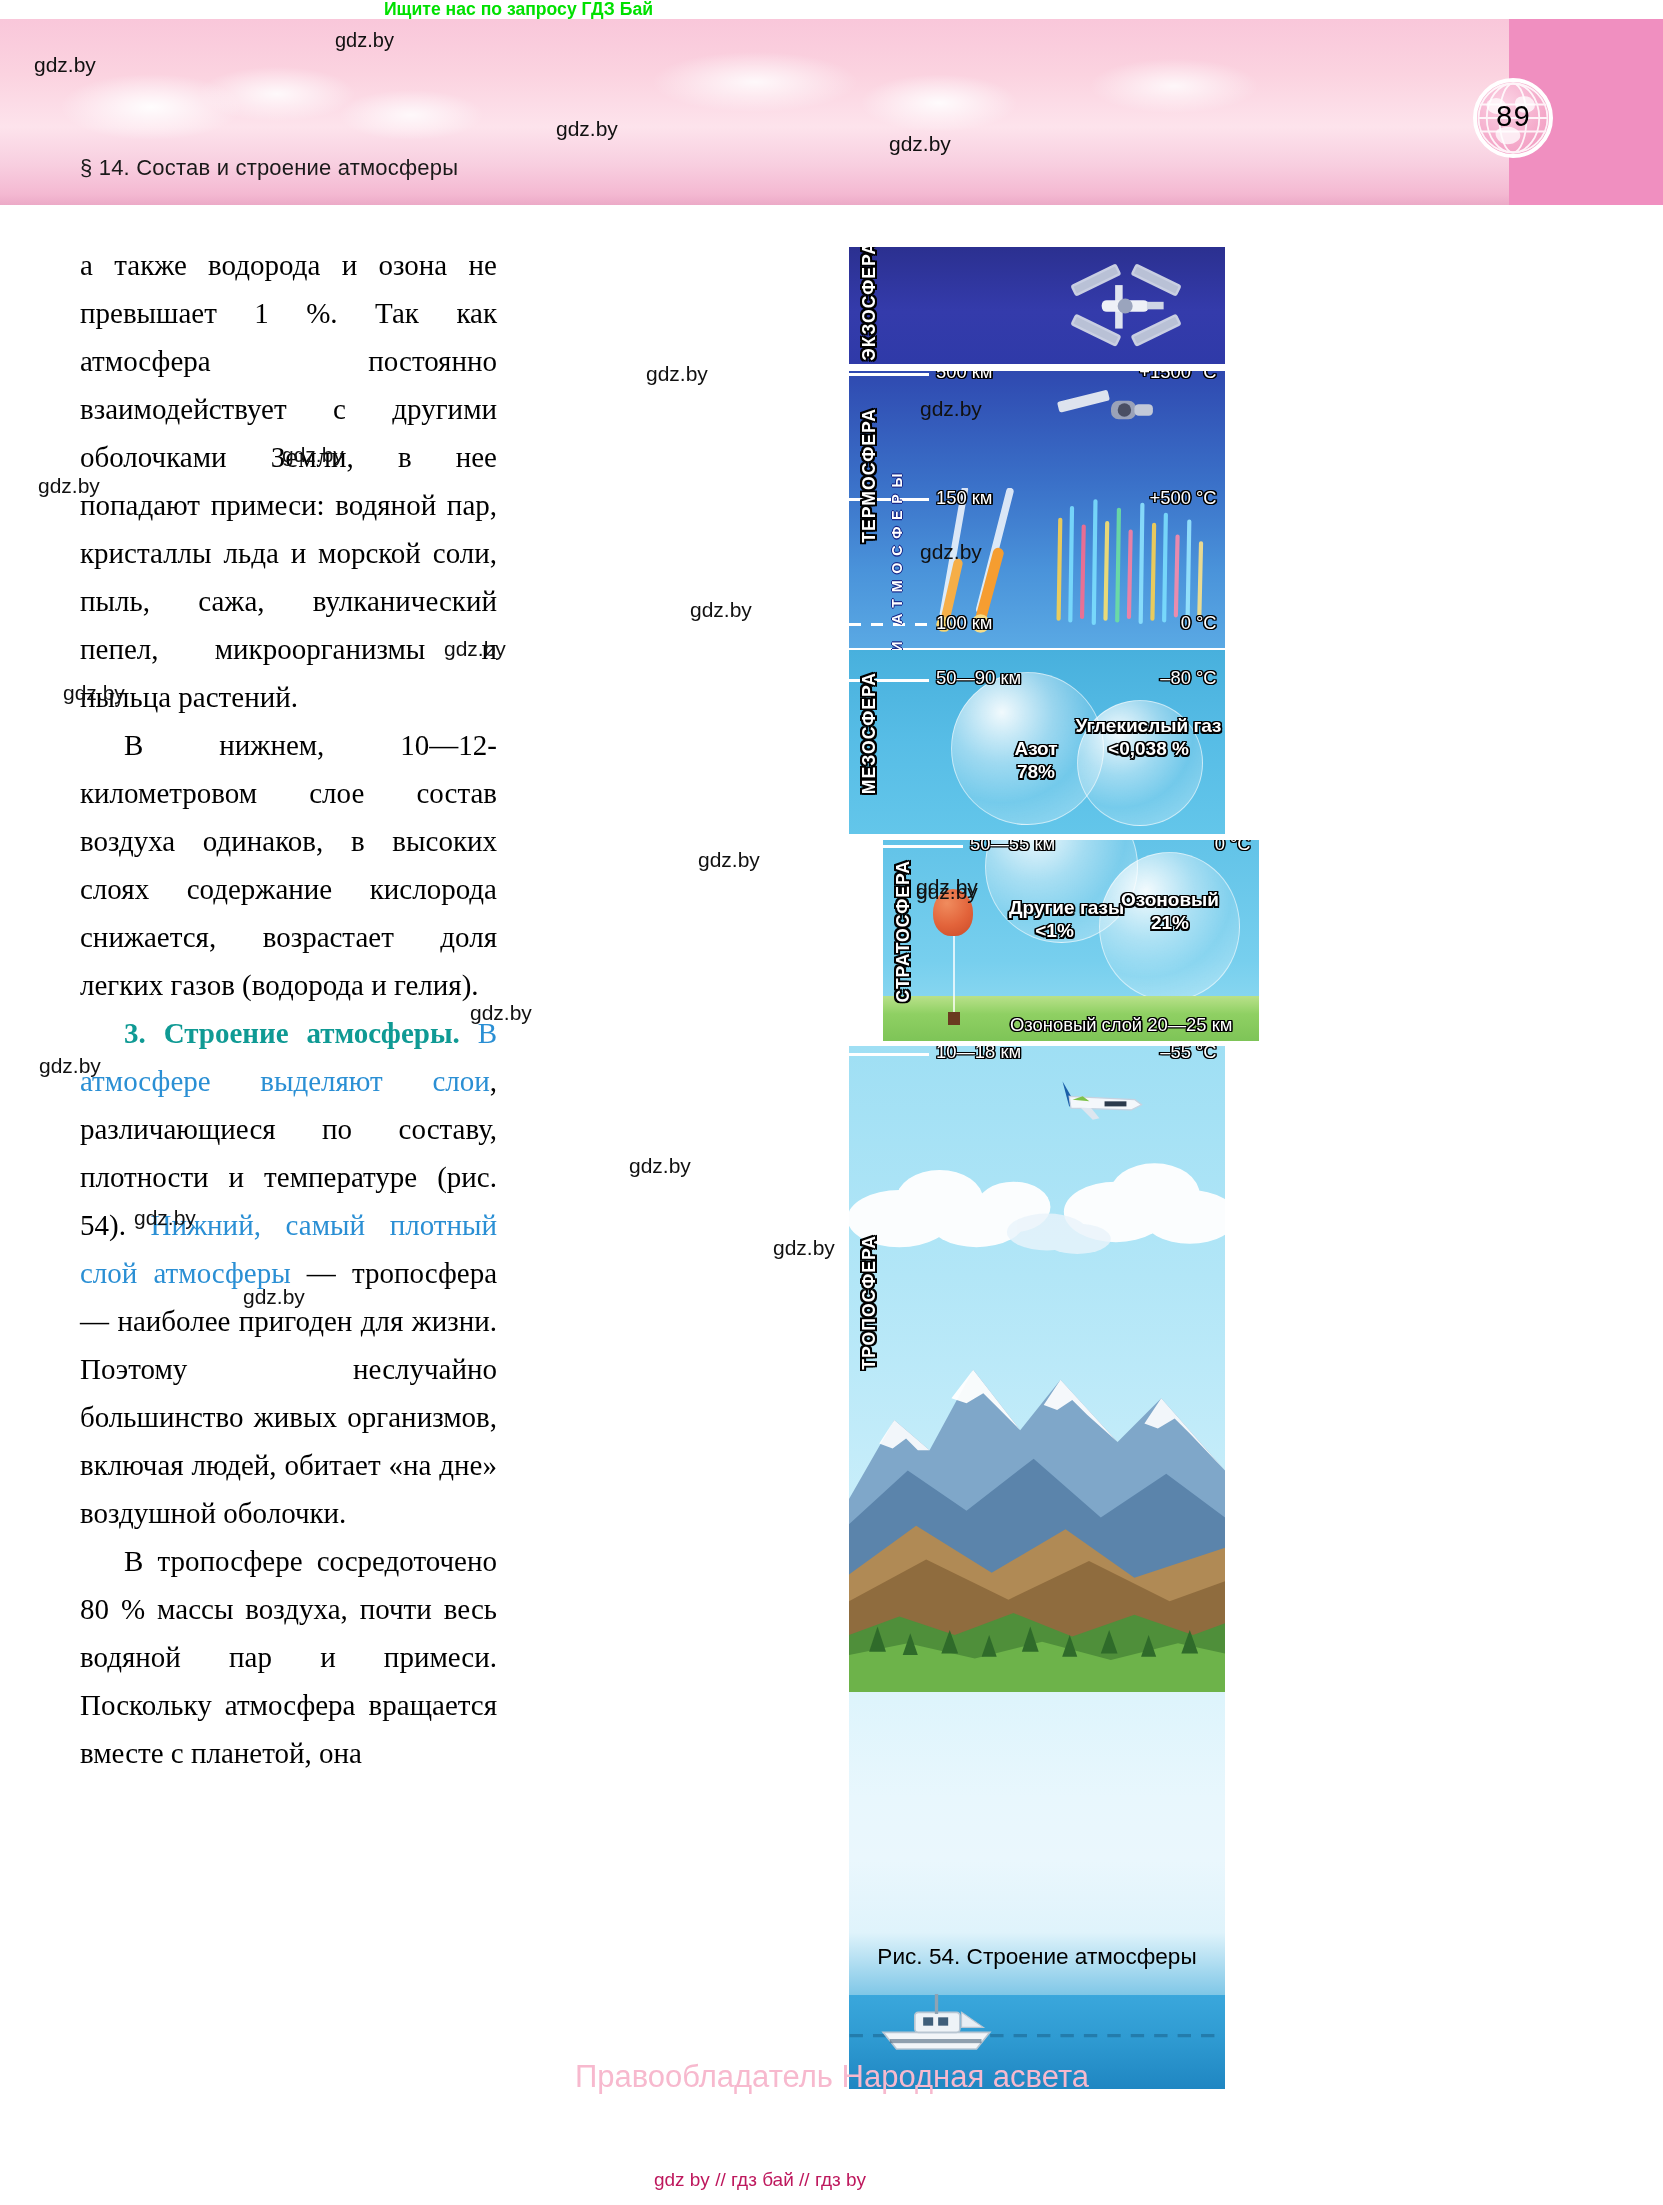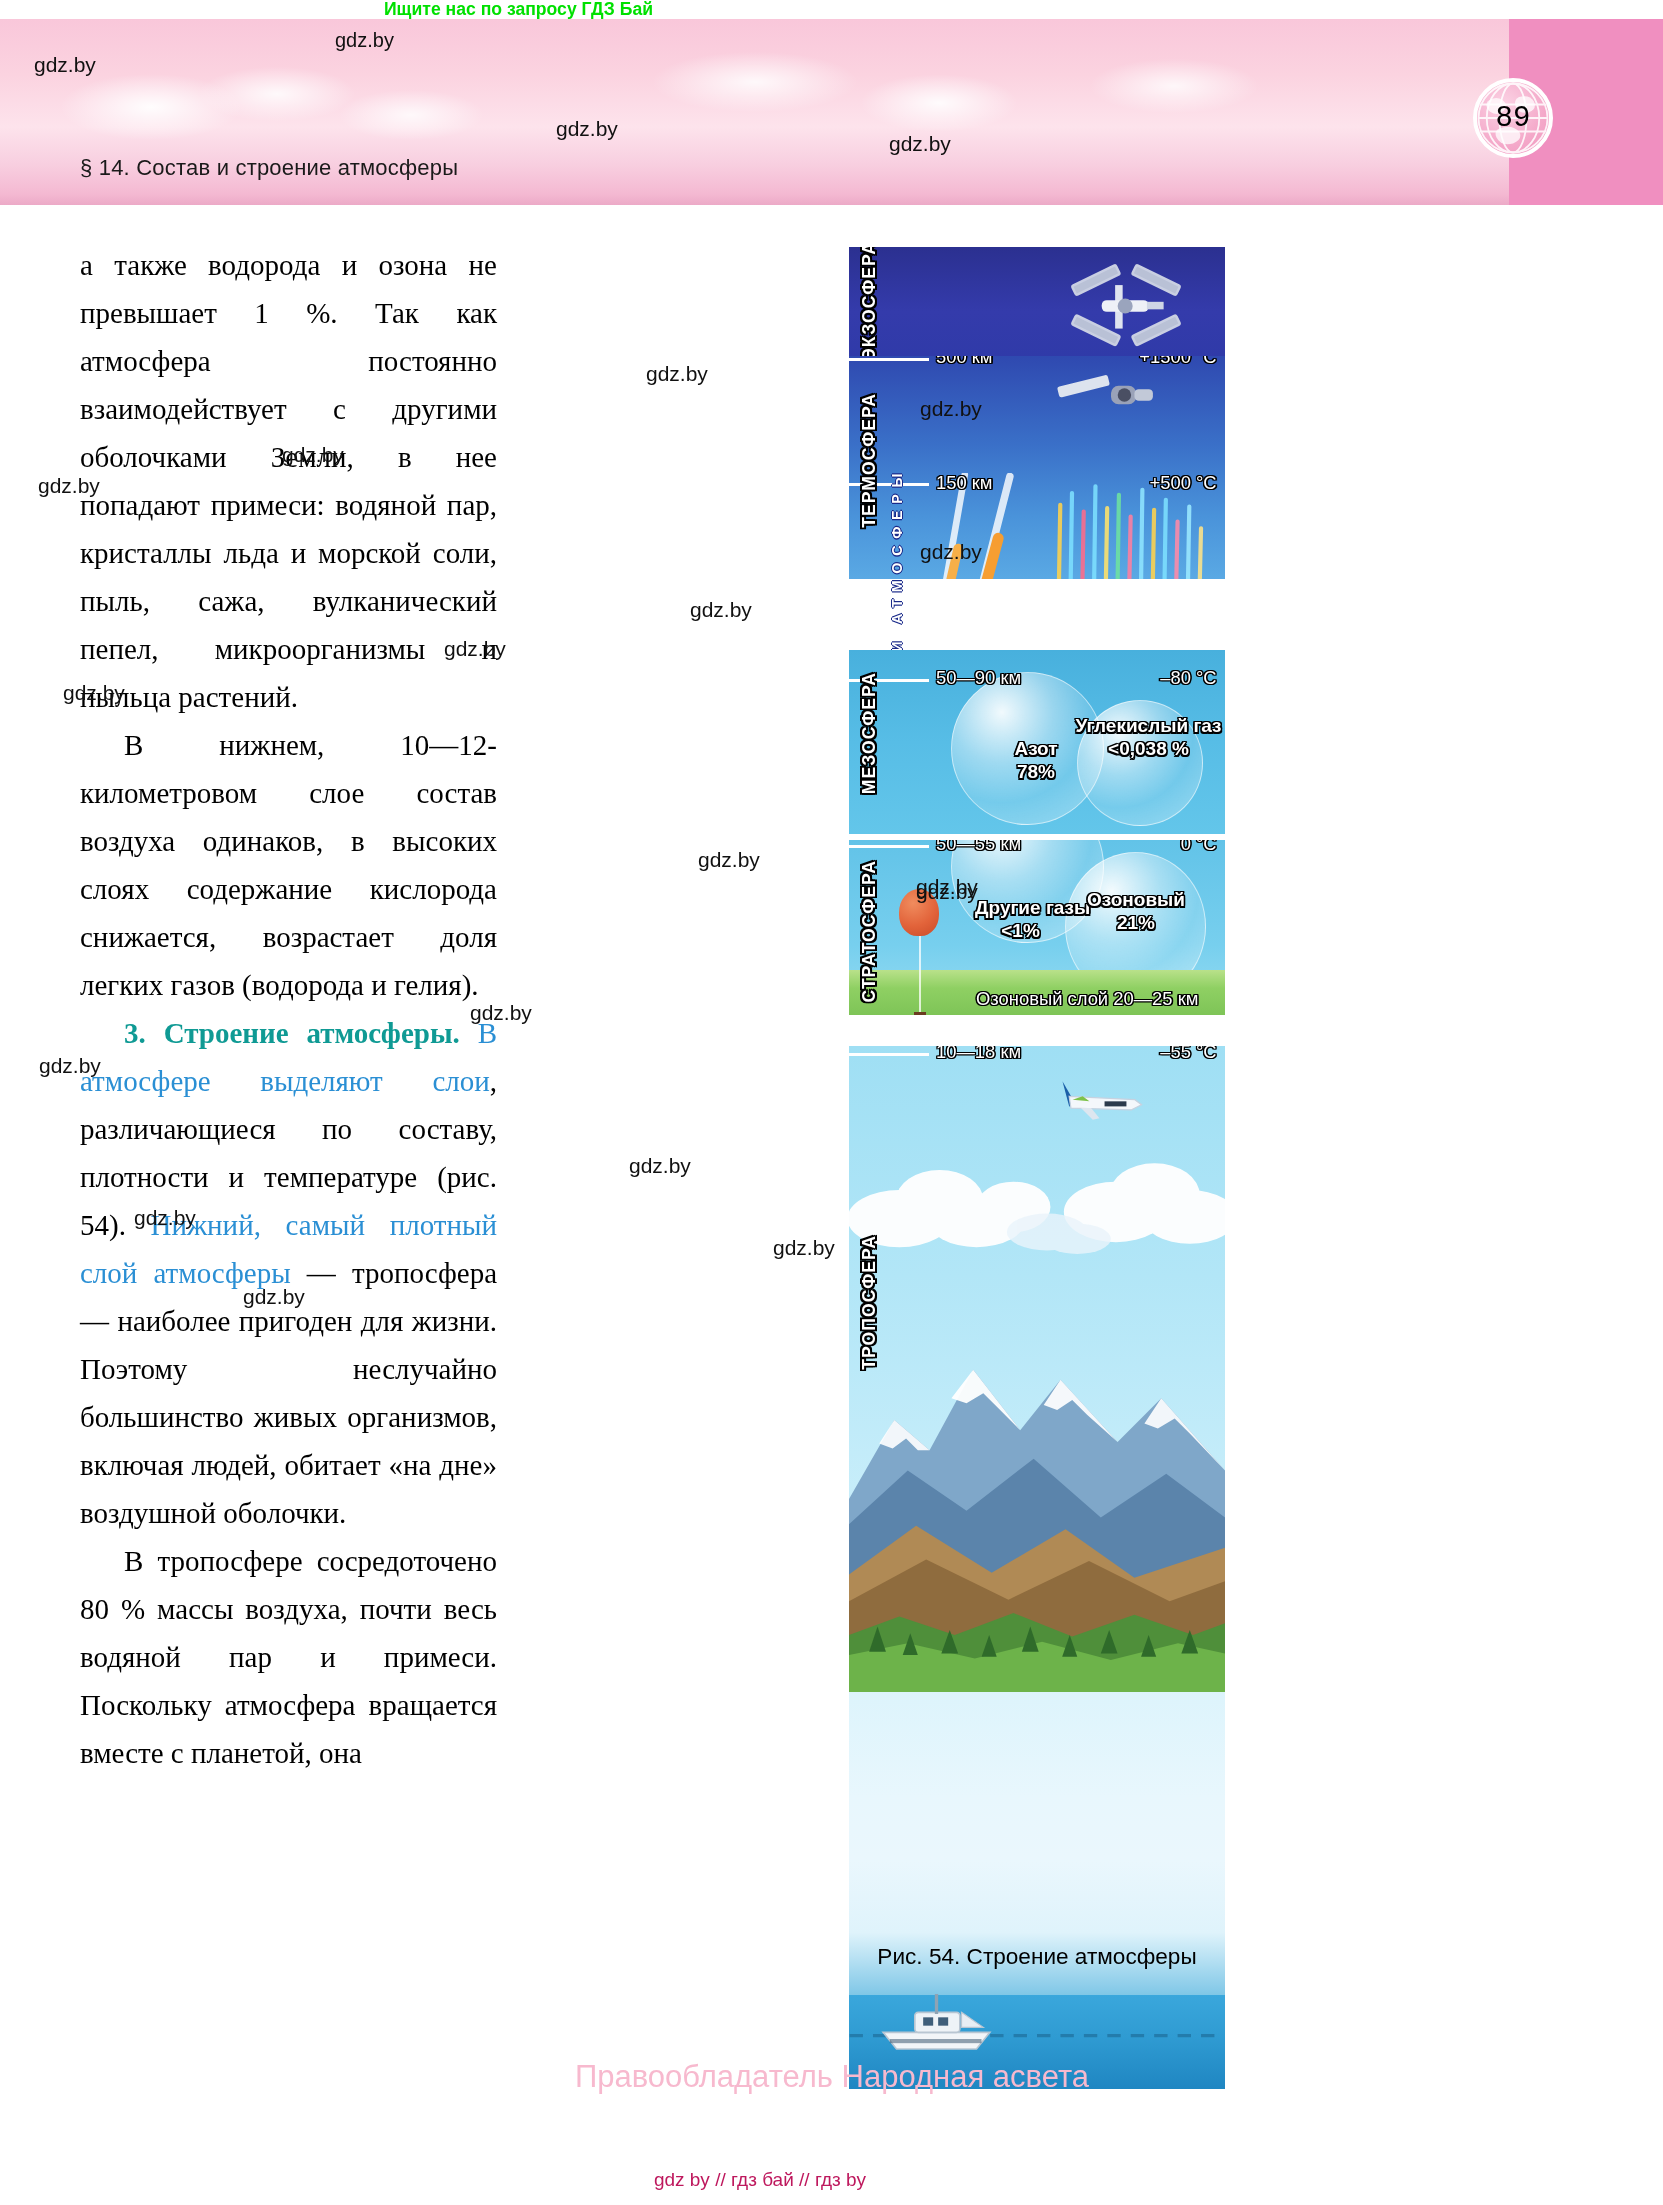--- a/index.html
+++ b/index.html
@@ -81,28 +81,28 @@
   .figure {
     position: absolute; top: 247px; left: 849px;
     width: 376px; height: 1685px;
   }
   .fig-panel { position: absolute; left: 0; width: 376px; overflow: hidden; }
 
   
   .p-exo { top: 0; height: 117px;
     background: linear-gradient(180deg, #2b3090 0%, #343bab 55%, #2f3aa8 100%); }
   
-  .p-thermo { top: 109px; height: 223px;
+  .p-thermo { top: 124px; height: 277px;
     background: linear-gradient(180deg, #2f49b0 0%, #3a70c8 40%, #4a93da 72%, #5aa9e4 100%); }
   
   .p-meso { top: 403px; height: 184px;
     background: linear-gradient(180deg, #48b0dd 0%, #57bde6 50%, #63c6ea 100%); }
   
-  .p-strato { top: 593px; height: 175px;
-    background: linear-gradient(180deg, #62c3e8 0%, #77cfee 60%, #8ed9f1 88%, #9fe0f4 100%); }
+  .p-strato { top: 593px; height: 201px;
+    background: linear-gradient(180deg, #62c3e8 0%, #77cfee 60%, #8ed9f1 88%, #9fe0f4 100%); margin-left: 34px; }
   
   .p-tropo { top: 799px; height: 1043px;
     background: linear-gradient(180deg, #9fdff4 0%, #b2e6f7 22%, #c9eefa 45%, #ddf4fc 62%, #e8f7fd 72%, #eaf7fd 78%, #dff3fb 85%, #5fb8e0 93%, #2f9fd6 100%); }
 
   
   .vlabel {
     position: absolute; left: 10px;
     writing-mode: vertical-rl; transform: rotate(180deg);
     font-family: "Liberation Sans", sans-serif;
     font-weight: bold; font-size: 17.6px; letter-spacing: 1px;

